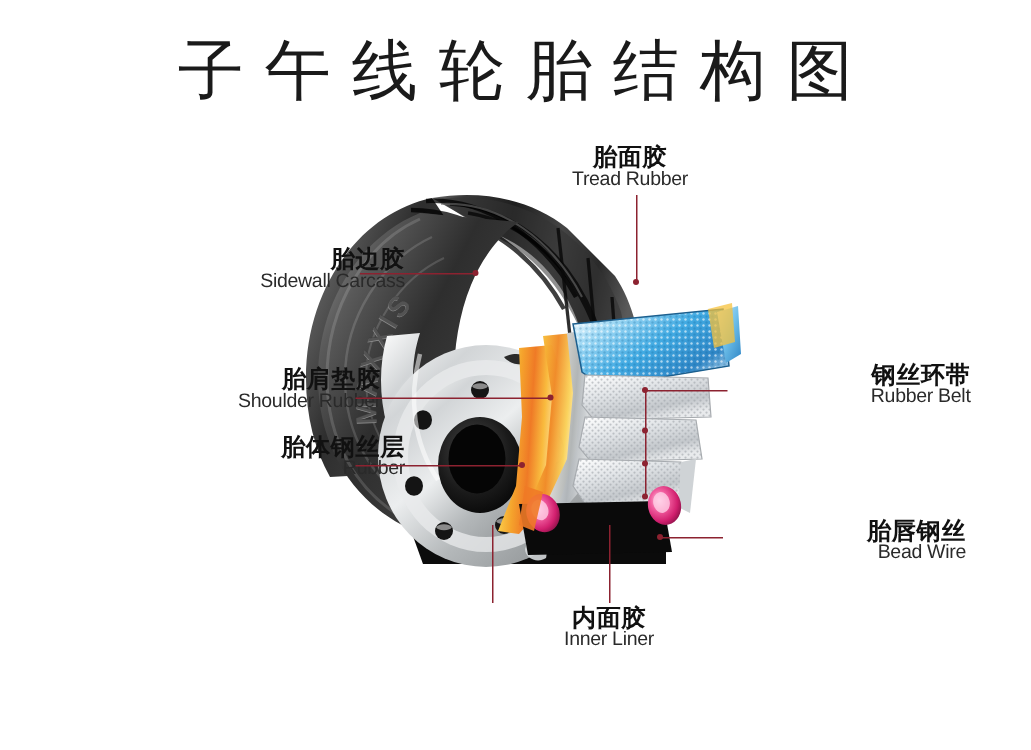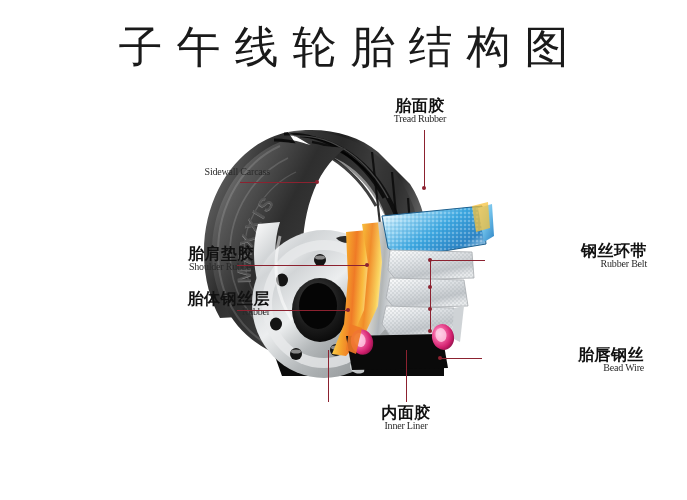--- a/index.html
+++ b/index.html
@@ -42,22 +42,22 @@
   }
   .label .cn {
     font-family: "Liberation Sans", "DejaVu Sans", sans-serif;
     font-size: 16px;
     line-height: 15px;
     font-weight: 700;
     color: #111111;
     letter-spacing: 0.5px;
   }
   .label .en {
-    font-family: Liberation Serif, serif;
-    font-size: 10px;
+    font-family: Liberation Sans, sans-serif;
+    font-size: 13px;
     line-height: 12px;
     color: #2a2a2a;
     letter-spacing: -0.2px;
   }
   .label.c   { text-align: center; }
   .label.r   { text-align: right; }
   .label.l   { text-align: right; }
 
   
   .leader {
@@ -342,20 +342,21 @@
   </div>
 
   <div class="label c" style="left:340px; top:98px; width:160px;">
     <div class="cn">胎面胶</div>
     <div class="en">Tread Rubber</div>
   </div>
   <div class="leader v" style="left:424px; top:130px; height:58px;"></div>
   <div class="dot" style="left:422px; top:186px;"></div>
 
   <div class="label r" style="left:120px; top:166px; width:150px;">
+    <div class="cn">胎边胶</div>
     <div class="en">Sidewall Carcass</div>
   </div>
   <div class="leader h" style="left:240px; top:182px; width:78px;"></div>
   <div class="dot" style="left:315px; top:180px;"></div>
 
   <div class="label r" style="left:94px; top:246px; width:160px;">
     <div class="cn">胎肩垫胶</div>
     <div class="en">Shoulder Rubber</div>
   </div>
   <div class="leader h" style="left:237px; top:265px; width:131px;"></div>

